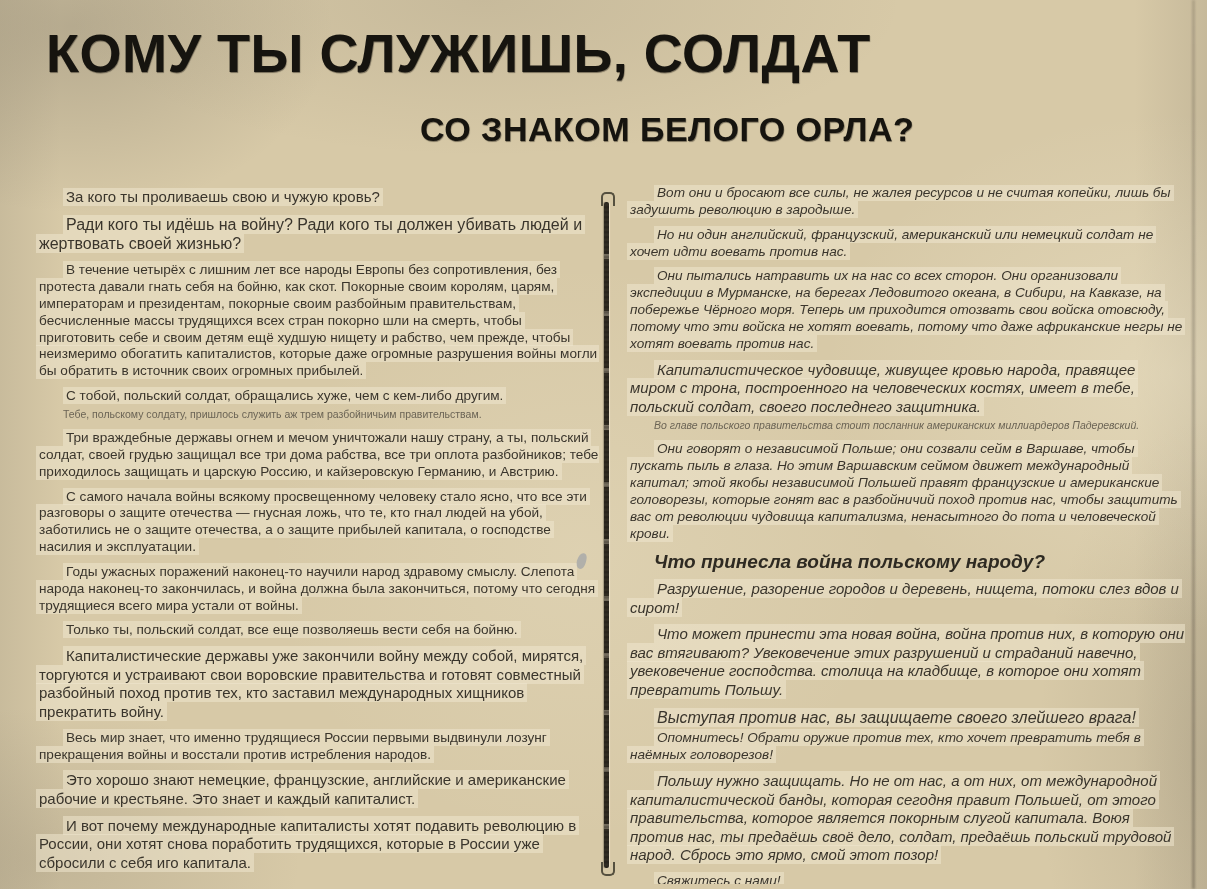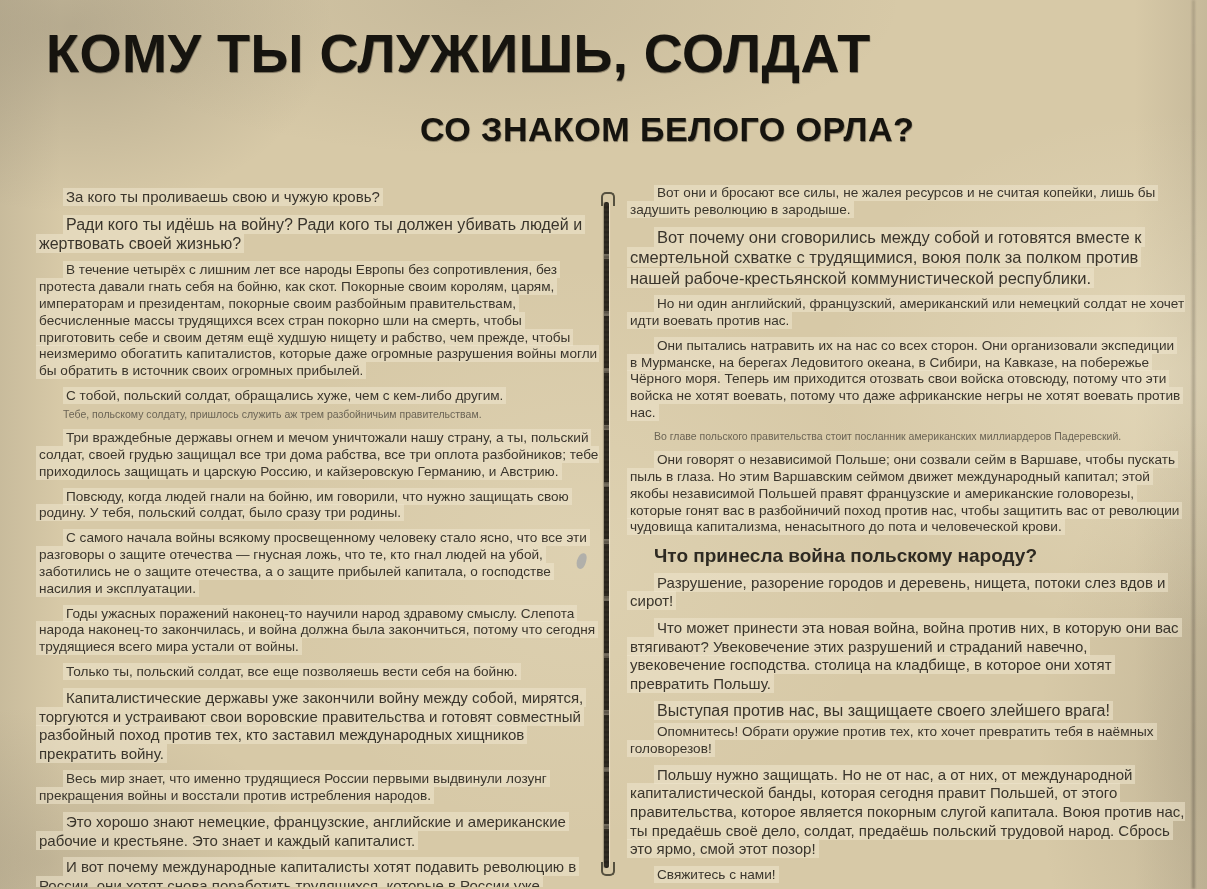--- a/index.html
+++ b/index.html
@@ -31,21 +31,21 @@
   .title-line{
     position:absolute;font-weight:bold;color:#16140f;letter-spacing:0.5px;
     text-shadow:0.6px 0.8px 0.8px rgba(20,16,8,0.45);
     white-space:nowrap;
   }
   .title-1{left:46px;top:22px;font-size:54px;}
   .title-2{left:420px;top:110px;font-size:34px;}
   
   .col{position:absolute;top:188px;height:699px;overflow:hidden;}
   .col-left{left:36px;width:563px;}
-  .col-right{left:627px;width:558px;top:185px;}
+  .col-right{left:627px;width:558px;top:185px;font-style:italic;}
   p{margin:0 0 8px 0;text-indent:27px;line-height:1.24;}
   .p-xs{font-size:10.5px;color:#6b6455;margin-bottom:9px;}
   .p-s {font-size:15px;}
   .p-m {font-size:13.6px;}
   .p-l {font-size:16px;}
   .p-xl{font-size:19.5px;text-indent:0;line-height:1.3;}
   .p-head{font-size:19px;font-weight:bold;color:#2e2a22;margin-bottom:6px;}
   .p-big-lead{font-size:16.5px;}
   .no-gap{margin-bottom:3px;}
   .hl{
@@ -89,43 +89,42 @@
   <div class="title-line title-1">КОМУ ТЫ СЛУЖИШЬ, СОЛДАТ</div>
   <div class="title-line title-2">СО ЗНАКОМ БЕЛОГО ОРЛА?</div>
 
   <div class="col col-left">
     <p class="p-s"><span class="hl">За кого ты проливаешь свою и чужую кровь?</span></p>
     <p class="p-l"><span class="hl">Ради кого ты идёшь на войну? Ради кого ты должен убивать людей и жертвовать своей жизнью?</span></p>
     <p class="p-m"><span class="hl">В течение четырёх с лишним лет все народы Европы без сопротивления, без протеста давали гнать себя на бойню, как скот. Покорные своим королям, царям, императорам и президентам, покорные своим разбойным правительствам, бесчисленные массы трудящихся всех стран покорно шли на смерть, чтобы приготовить себе и своим детям ещё худшую нищету и рабство, чем прежде, чтобы неизмеримо обогатить капиталистов, которые даже огромные разрушения войны могли бы обратить в источник своих огромных прибылей.</span></p>
     <p class="p-m no-gap"><span class="hl">С тобой, польский солдат, обращались хуже, чем с кем-либо другим.</span></p>
     <p class="p-xs"><span>Тебе, польскому солдату, пришлось служить аж трем разбойничьим правительствам.</span></p>
     <p class="p-m"><span class="hl">Три враждебные державы огнем и мечом уничтожали нашу страну, а ты, польский солдат, своей грудью защищал все три дома рабства, все три оплота разбойников; тебе приходилось защищать и царскую Россию, и кайзеровскую Германию, и Австрию.</span></p>
-    <p class="p-m"><span class="hl">Повсюду, когда людей гнали на бойню, им говорили, что нужно защищать свою родину. У тебя, польский солдат, было сразу три родины.</span></p>
     <p class="p-m"><span class="hl">С самого начала войны всякому просвещенному человеку стало ясно, что все эти разговоры о защите отечества — гнусная ложь, что те, кто гнал людей на убой, заботились не о защите отечества, а о защите прибылей капитала, о господстве насилия и эксплуатации.</span></p>
     <p class="p-m"><span class="hl">Годы ужасных поражений наконец-то научили народ здравому смыслу. Слепота народа наконец-то закончилась, и война должна была закончиться, потому что сегодня трудящиеся всего мира устали от войны.</span></p>
     <p class="p-m"><span class="hl">Только ты, польский солдат, все еще позволяешь вести себя на бойню.</span></p>
     <p class="p-s"><span class="hl">Капиталистические державы уже закончили войну между собой, мирятся, торгуются и устраивают свои воровские правительства и готовят совместный разбойный поход против тех, кто заставил международных хищников прекратить войну.</span></p>
     <p class="p-m"><span class="hl">Весь мир знает, что именно трудящиеся России первыми выдвинули лозунг прекращения войны и восстали против истребления народов.</span></p>
     <p class="p-s"><span class="hl">Это хорошо знают немецкие, французские, английские и американские рабочие и крестьяне. Это знает и каждый капиталист.</span></p>
     <p class="p-s"><span class="hl">И вот почему международные капиталисты хотят подавить революцию в России, они хотят снова поработить трудящихся, которые в России уже сбросили с себя иго капитала.</span></p>
 
   </div>
 
   <div class="divider">
     <div class="hook-top"></div>
     <div class="rule"></div>
     <div class="hook-bottom"></div>
   </div>
   <div class="blemish"></div>
 
   <div class="col col-right">
     <p class="p-m"><span class="hl">Вот они и бросают все силы, не жалея ресурсов и не считая копейки, лишь бы задушить революцию в зародыше.</span></p>
-    <p class="p-m p-big-lead"><span class="hl">Вот почему они сговорились между собой и готовятся вместе к смертельной схватке с трудящимися, воюя полк за полком против нашей рабоче-крестьянской коммунистической республики.</span></p>
     <p class="p-m"><span class="hl">Но ни один английский, французский, американский или немецкий солдат не хочет идти воевать против нас.</span></p>
     <p class="p-m"><span class="hl">Они пытались натравить их на нас со всех сторон. Они организовали экспедиции в Мурманске, на берегах Ледовитого океана, в Сибири, на Кавказе, на побережье Чёрного моря. Теперь им приходится отозвать свои войска отовсюду, потому что эти войска не хотят воевать, потому что даже африканские негры не хотят воевать против нас.</span></p>
+    <p class="p-s no-gap"><span class="hl">Капиталистическое чудовище, живущее кровью народа, правящее миром с трона, построенного на человеческих костях, имеет в тебе, польский солдат, своего последнего защитника.</span></p>
     <p class="p-xs"><span>Во главе польского правительства стоит посланник американских миллиардеров Падеревский.</span></p>
     <p class="p-m"><span class="hl">Они говорят о независимой Польше; они созвали сейм в Варшаве, чтобы пускать пыль в глаза. Но этим Варшавским сеймом движет международный капитал; этой якобы независимой Польшей правят французские и американские головорезы, которые гонят вас в разбойничий поход против нас, чтобы защитить вас от революции чудовища капитализма, ненасытного до пота и человеческой крови.</span></p>
     <p class="p-head"><span>Что принесла война польскому народу?</span></p>
     <p class="p-s"><span class="hl">Разрушение, разорение городов и деревень, нищета, потоки слез вдов и сирот!</span></p>
     <p class="p-s"><span class="hl">Что может принести эта новая война, война против них, в которую они вас втягивают? Увековечение этих разрушений и страданий навечно, увековечение господства. столица на кладбище, в которое они хотят превратить Польшу.</span></p>
     <p class="p-l no-gap"><span class="hl">Выступая против нас, вы защищаете своего злейшего врага!</span></p>
     <p class="p-m"><span class="hl">Опомнитесь! Обрати оружие против тех, кто хочет превратить тебя в наёмных головорезов!</span></p>
     <p class="p-s"><span class="hl">Польшу нужно защищать. Но не от нас, а от них, от международной капиталистической банды, которая сегодня правит Польшей, от этого правительства, которое является покорным слугой капитала. Воюя против нас, ты предаёшь своё дело, солдат, предаёшь польский трудовой народ. Сбрось это ярмо, смой этот позор!</span></p>
     <p class="p-m no-gap"><span class="hl">Свяжитесь с нами!</span></p>
     <p class="p-m no-gap"><span class="hl">Наша Красная Армия протягивает вам братскую руку, зовет вас</span></p>

